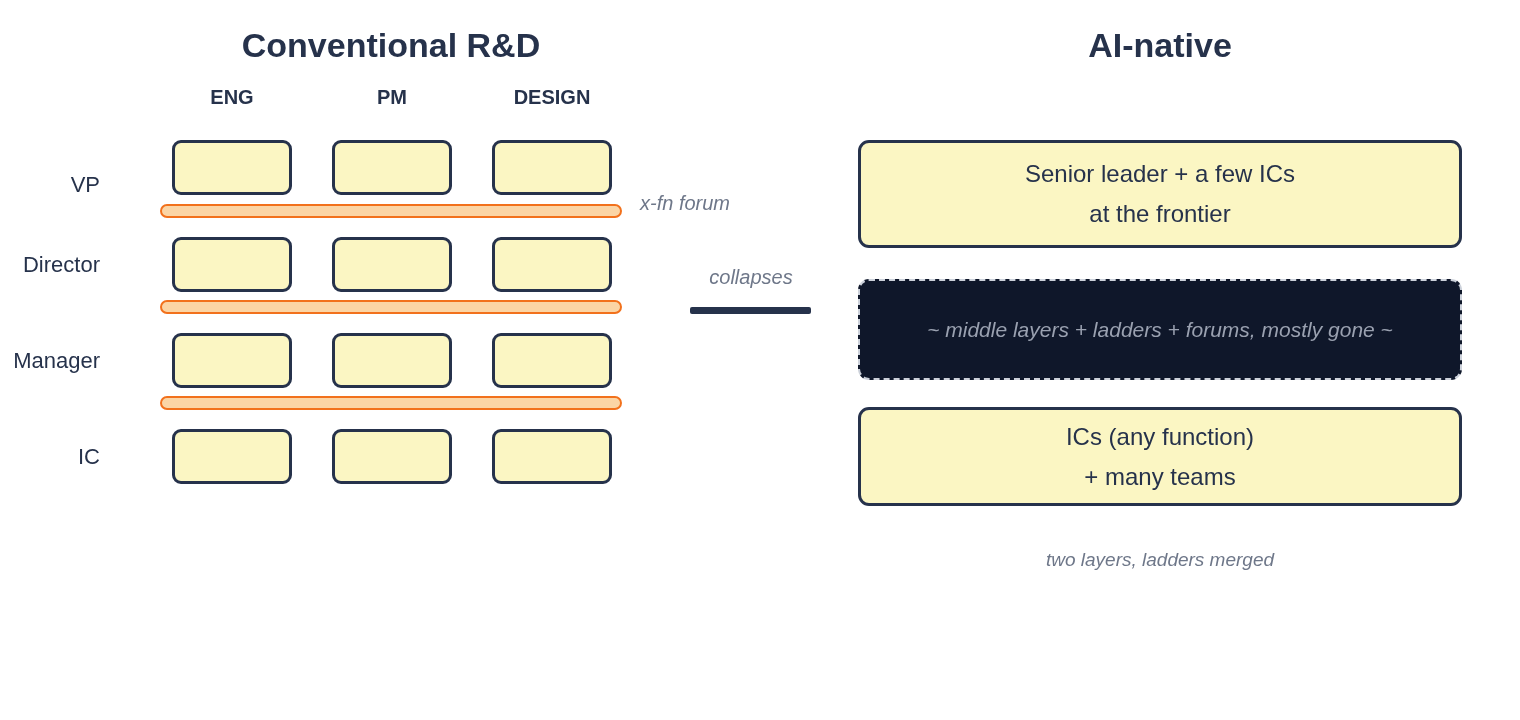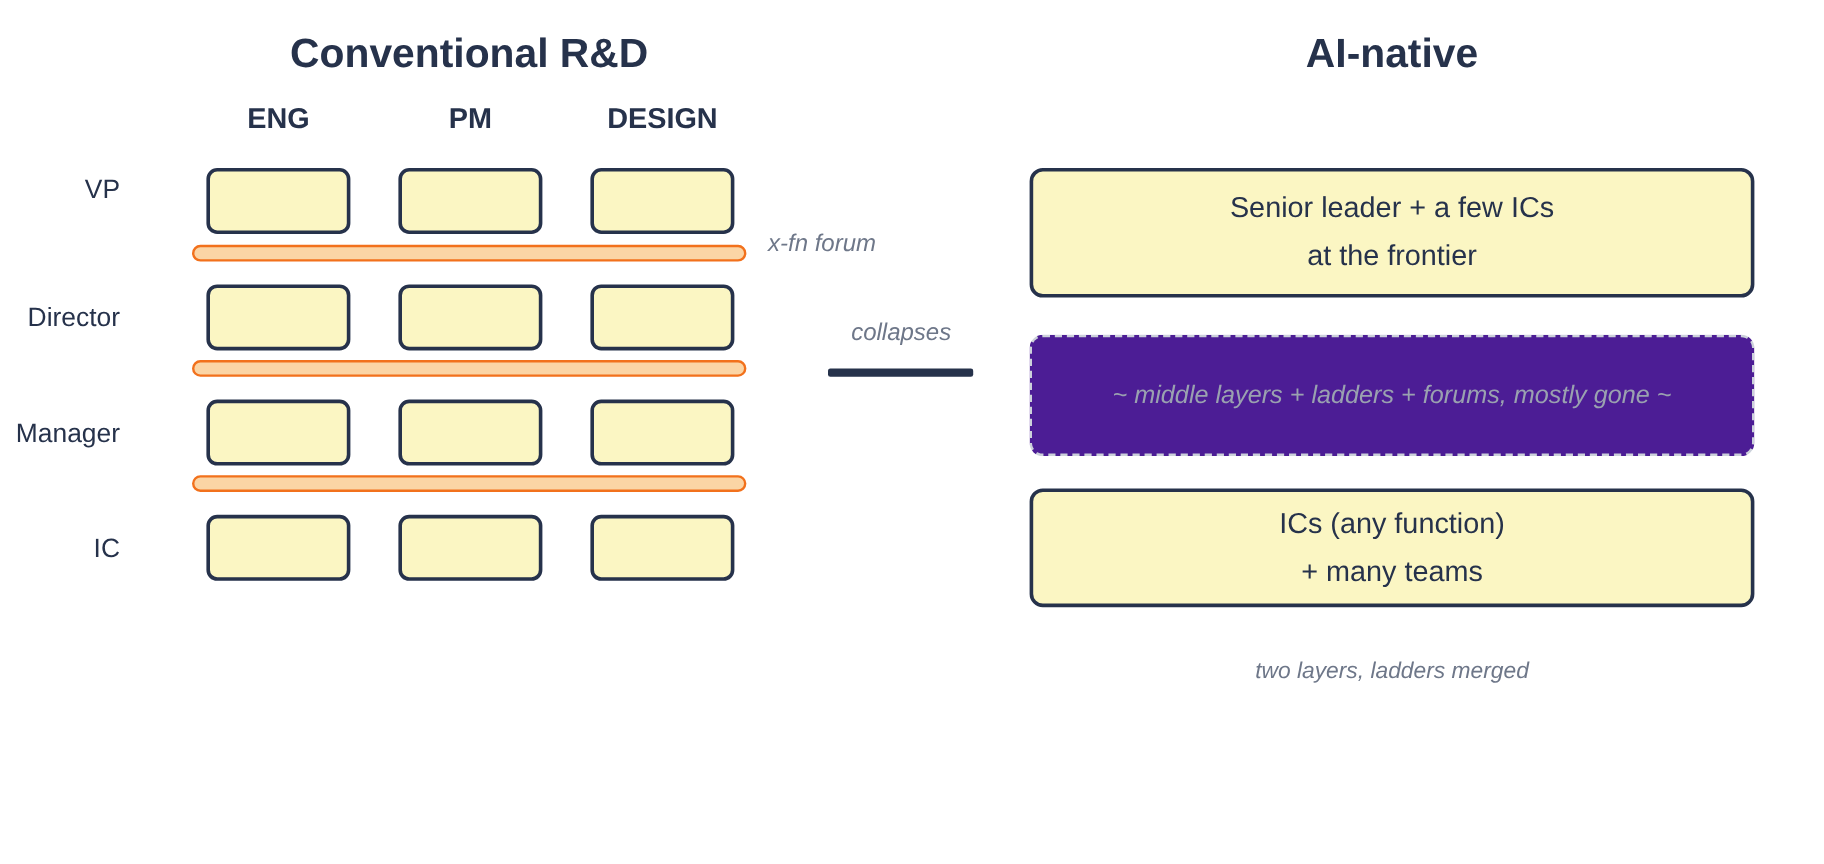--- a/index.html
+++ b/index.html
@@ -25,38 +25,38 @@
   }
   .panel-title.left  { left: 160px; width: 462px; }
   .panel-title.right { left: 858px; width: 604px; }
 
   
   .col-header {
     position: absolute;
     top: 86px;
     width: 120px;
     text-align: center;
-    font-size: 24px;
+    font-size: 20px;
     font-weight: bold;
     color: #26324B;
   }
   .col-0 { left: 172px; }
   .col-1 { left: 332px; }
   .col-2 { left: 492px; }
 
   .row-label {
     position: absolute;
     left: 0;
     width: 100px;
     text-align: right;
     font-size: 22px;
     line-height: 27px;
     color: #26324B;
   }
-  .rowlab-0 { top: 144px; }
+  .rowlab-0 { top: 171px; }
   .rowlab-1 { top: 251px; }
   .rowlab-2 { top: 347px; }
   .rowlab-3 { top: 443px; }
 
   .obox {
     position: absolute;
     width: 120px;
     height: 55px;
     box-sizing: border-box;
     background: #FBF6C3;
@@ -134,21 +134,21 @@
   .ai-box.top    { top: 140px; height: 108px; }
   .ai-box.bottom { top: 407px; height: 99px; }
 
   .ghost-box {
     position: absolute;
     left: 858px;
     top: 279px;
     width: 604px;
     height: 101px;
     box-sizing: border-box;
-    background: #4c1d95;
+    background: #0f172a;
     border: 2px dashed #CCD1DA;
     border-radius: 11px;
     display: flex;
     justify-content: center;
     align-items: center;
     font-size: 21px;
     font-style: italic;
     color: #9AA1B0;
     text-align: center;
   }

